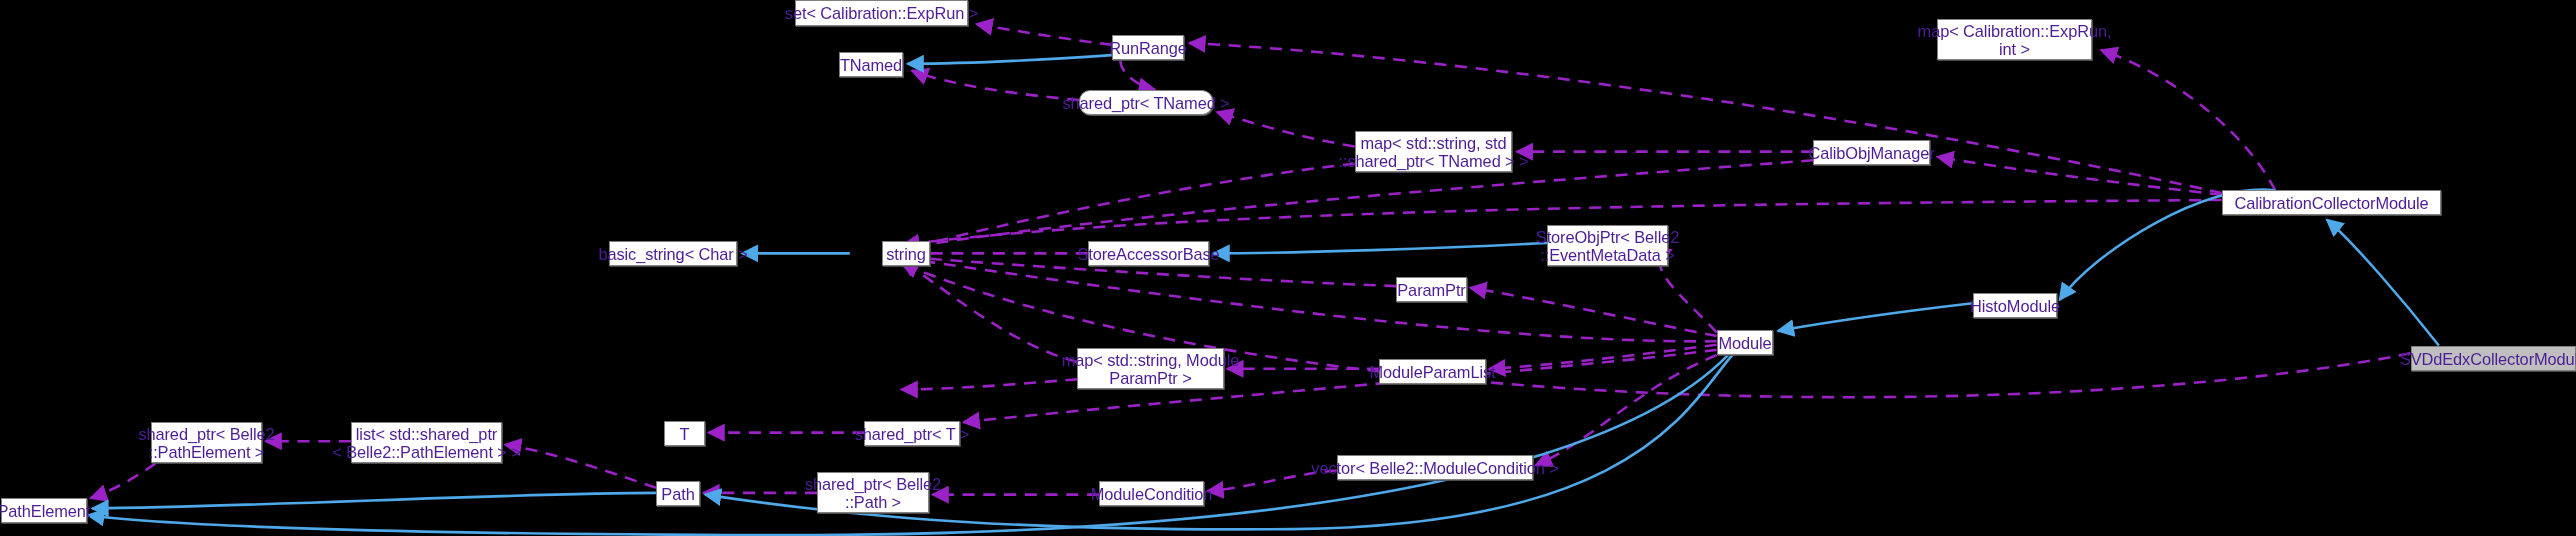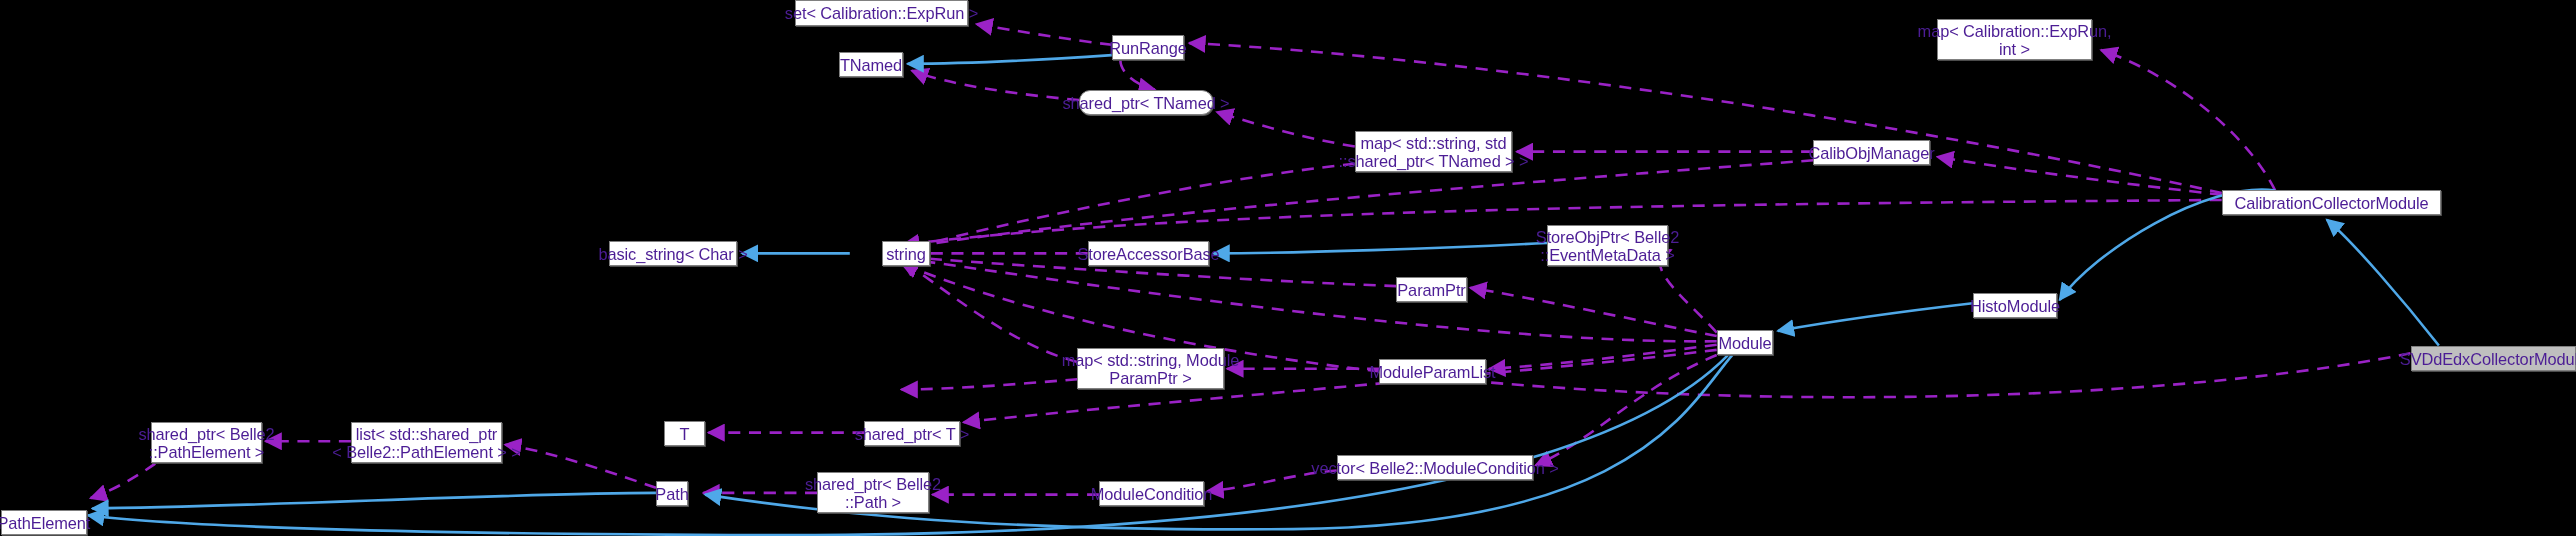--- a/index.html
+++ b/index.html
@@ -122,20 +122,20 @@
       <div class="node" style="left: 1973px; top: 293px; width: 84px; height: 25px;"><div><span>HistoModule</span></div></div>
       <div class="node" style="left: 1717px; top: 330px; width: 56px; height: 25px;"><div><span>Module</span></div></div>
       <div class="node current" style="left: 2411px; top: 346px; width: 165px; height: 25px;"><div><span>SVDdEdxCollectorModule</span></div></div>
       <div class="node" style="left: 1077px; top: 348px; width: 147px; height: 41px;"><div><span>map&lt; std::string, Module</span><span>ParamPtr &gt;</span></div></div>
       <div class="node" style="left: 1379px; top: 359px; width: 107px; height: 25px;"><div><span>ModuleParamList</span></div></div>
       <div class="node" style="left: 151px; top: 422px; width: 111px; height: 41px;"><div><span>shared_ptr&lt; Belle2</span><span>::PathElement &gt;</span></div></div>
       <div class="node" style="left: 351px; top: 422px; width: 151px; height: 41px;"><div><span>list&lt; std::shared_ptr</span><span>&lt; Belle2::PathElement &gt; &gt;</span></div></div>
       <div class="node" style="left: 664px; top: 421px; width: 41px; height: 25px;"><div><span>T</span></div></div>
       <div class="node" style="left: 864px; top: 421px; width: 96px; height: 25px;"><div><span>shared_ptr&lt; T &gt;</span></div></div>
       <div class="node" style="left: 1337px; top: 455px; width: 196px; height: 25px;"><div><span>vector&lt; Belle2::ModuleCondition &gt;</span></div></div>
-      <div class="node" style="left: 0.9px; top: 498px; width: 86px; height: 25px; margin-top: 12px;"><div><span>PathElement</span></div></div>
-      <div class="node" style="left: 656px; top: 481px; width: 32px; height: 25px;"><div><span>Path</span></div></div>
+      <div class="node" style="left: 0.9px; top: 498px; width: 86px; height: 25px;"><div><span>PathElement</span></div></div>
+      <div class="node" style="left: 656px; top: 481px; width: 44px; height: 25px;"><div><span>Path</span></div></div>
       <div class="node" style="left: 817px; top: 472px; width: 112px; height: 41px;"><div><span>shared_ptr&lt; Belle2</span><span>::Path &gt;</span></div></div>
       <div class="node" style="left: 1099px; top: 481px; width: 105px; height: 25px;"><div><span>ModuleCondition</span></div></div>
     </div>
 
 </div>
 
 
 </body></html>

